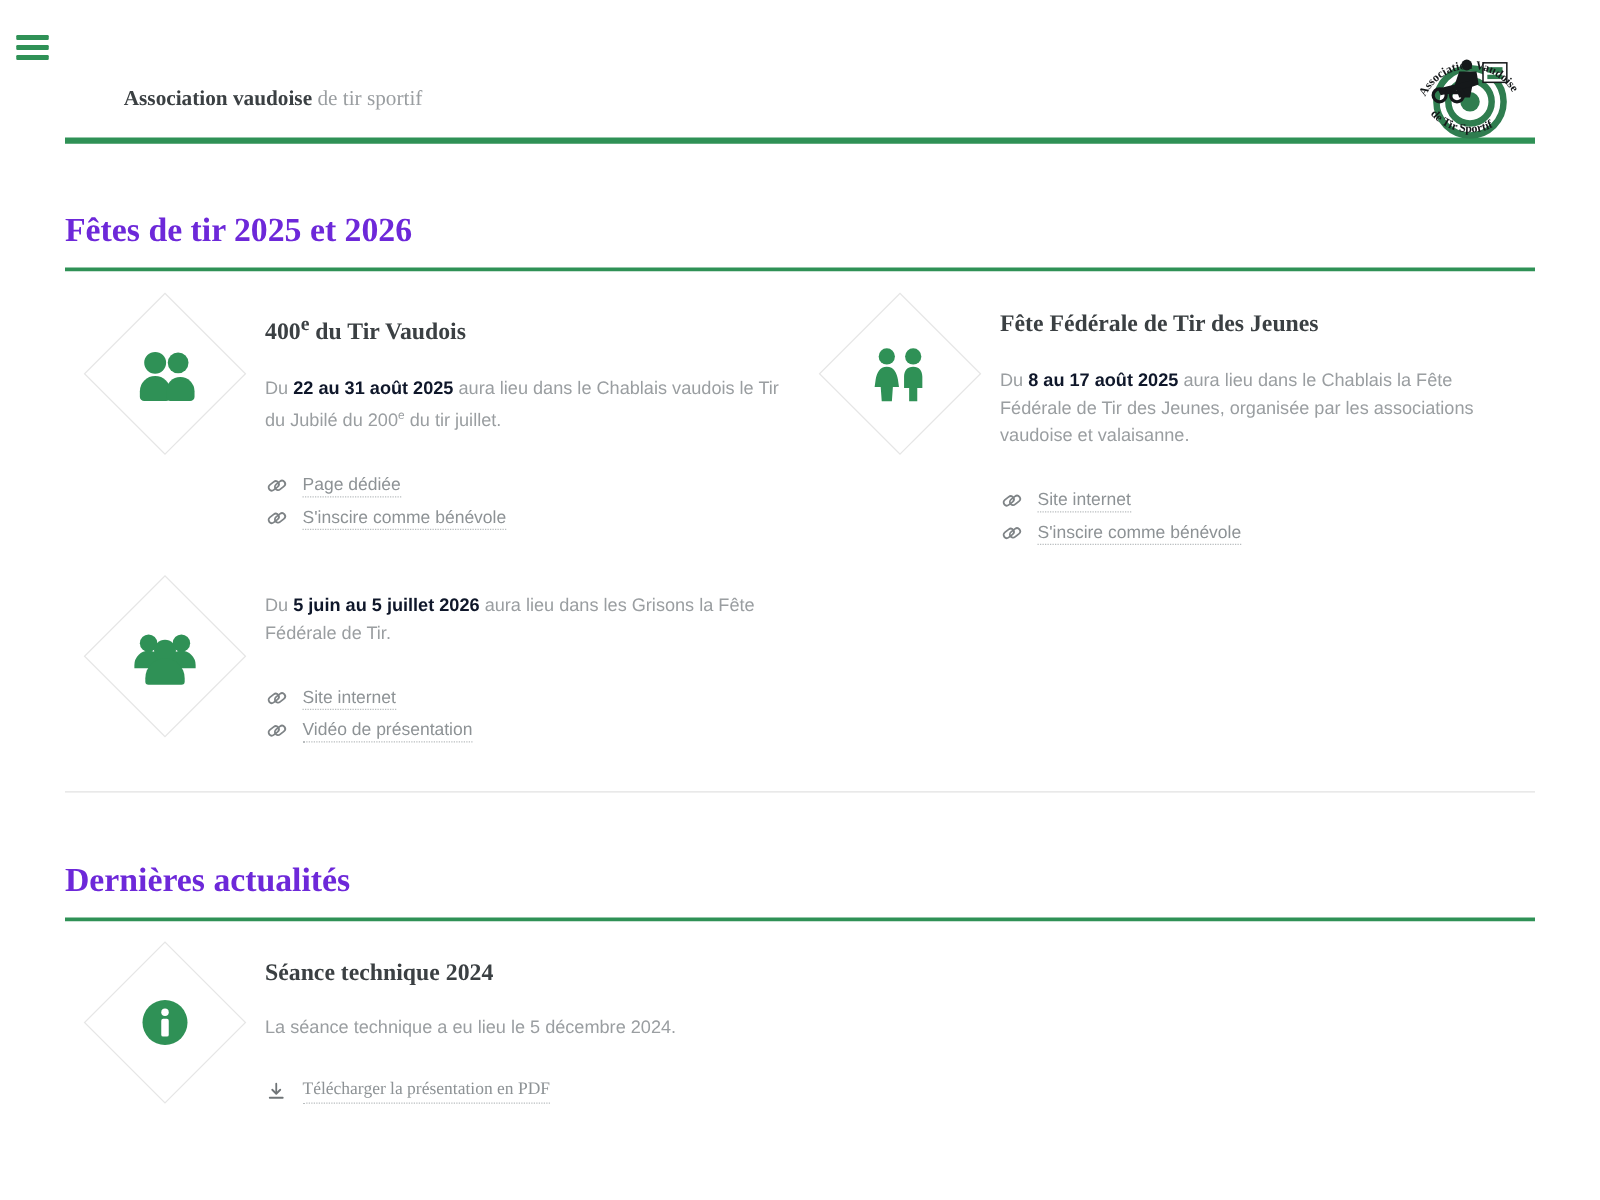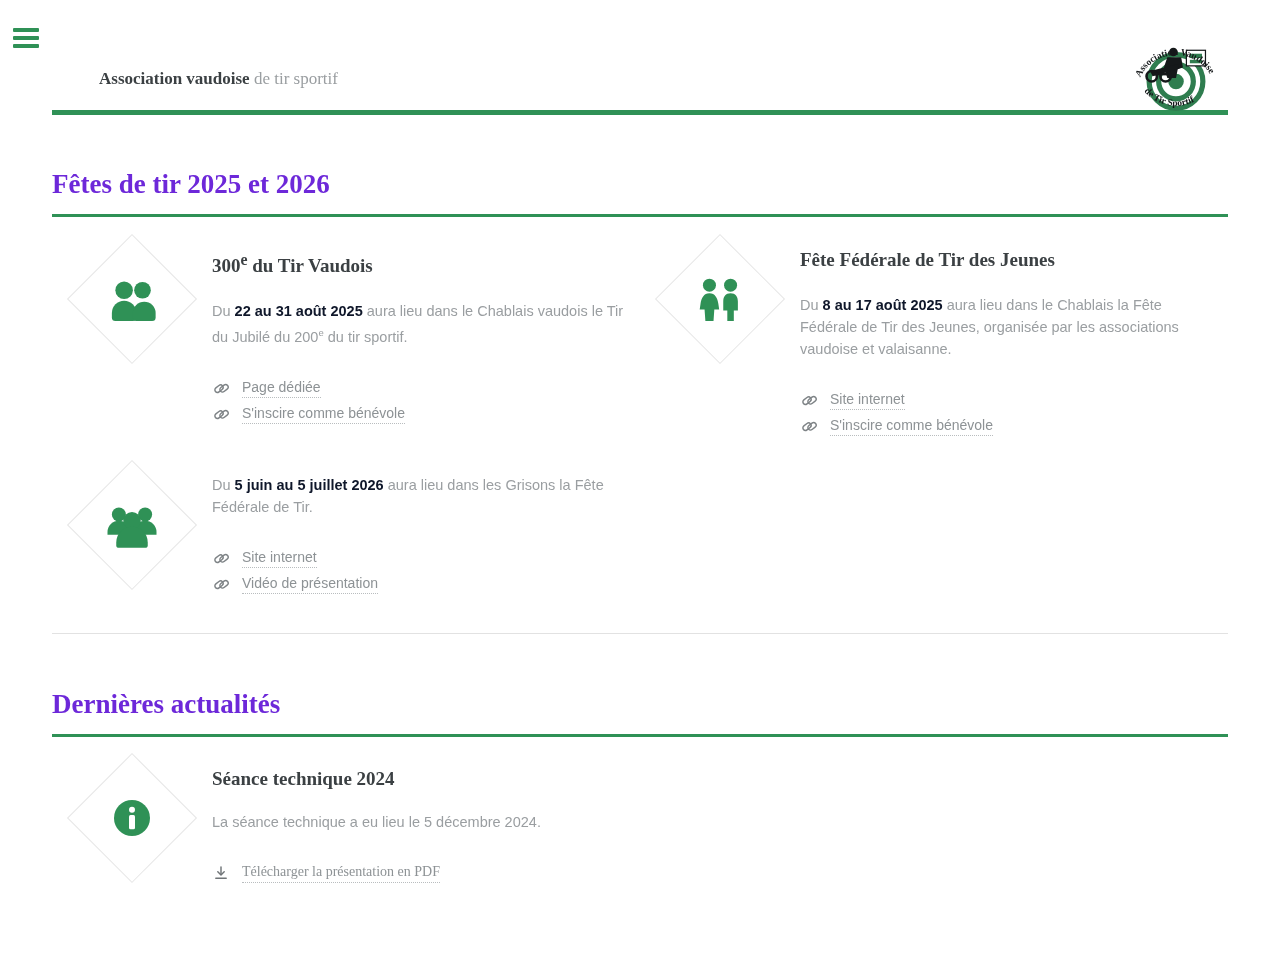--- a/index.html
+++ b/index.html
@@ -206,24 +206,24 @@
                   <circle cx="44" cy="22" r="9.5"></circle>
                   <path d="M9 48a14 14 0 0 1 28 0v5a4 4 0 0 1-4 4H13a4 4 0 0 1-4-4z"></path>
                   <path d="M33 48a13 13 0 0 1 26 0v5a4 4 0 0 1-4 4H37a4 4 0 0 1-4-4z"></path>
                 </g>
               </svg>
             </div>
           </div>
         </div>
         <div class="card-body">
           <h3 class="card-title">
-            <span>300</span><sup>e</sup><span> du Tir Vaudois</span>
+            <span>400</span><sup>e</sup><span> du Tir Vaudois</span>
           </h3>
           <p class="card-text">
-            <span>Du </span><b>22 au 31 août 2025</b><span> aura lieu dans le Chablais vaudois le Tir du Jubilé du 200</span><sup>e</sup><span> du tir sportif.</span>
+            <span>Du </span><b>22 au 31 août 2025</b><span> aura lieu dans le Chablais vaudois le Tir du Jubilé du 200</span><sup>e</sup><span> du tir juillet.</span>
           </p>
           <div class="links">
             <div class="link-row">
               <span class="link-icon">
                 <svg viewBox="0 0 20 20" width="17" height="17">
                     <g fill="none" stroke="#7e8386" stroke-width="1.7">
                       <rect x="1.6" y="7.2" width="10.6" height="6" rx="3" transform="rotate(-38 7 10)"></rect>
                       <rect x="7.8" y="6.8" width="10.6" height="6" rx="3" transform="rotate(-38 13 10)"></rect>
                     </g>
                   </svg>

